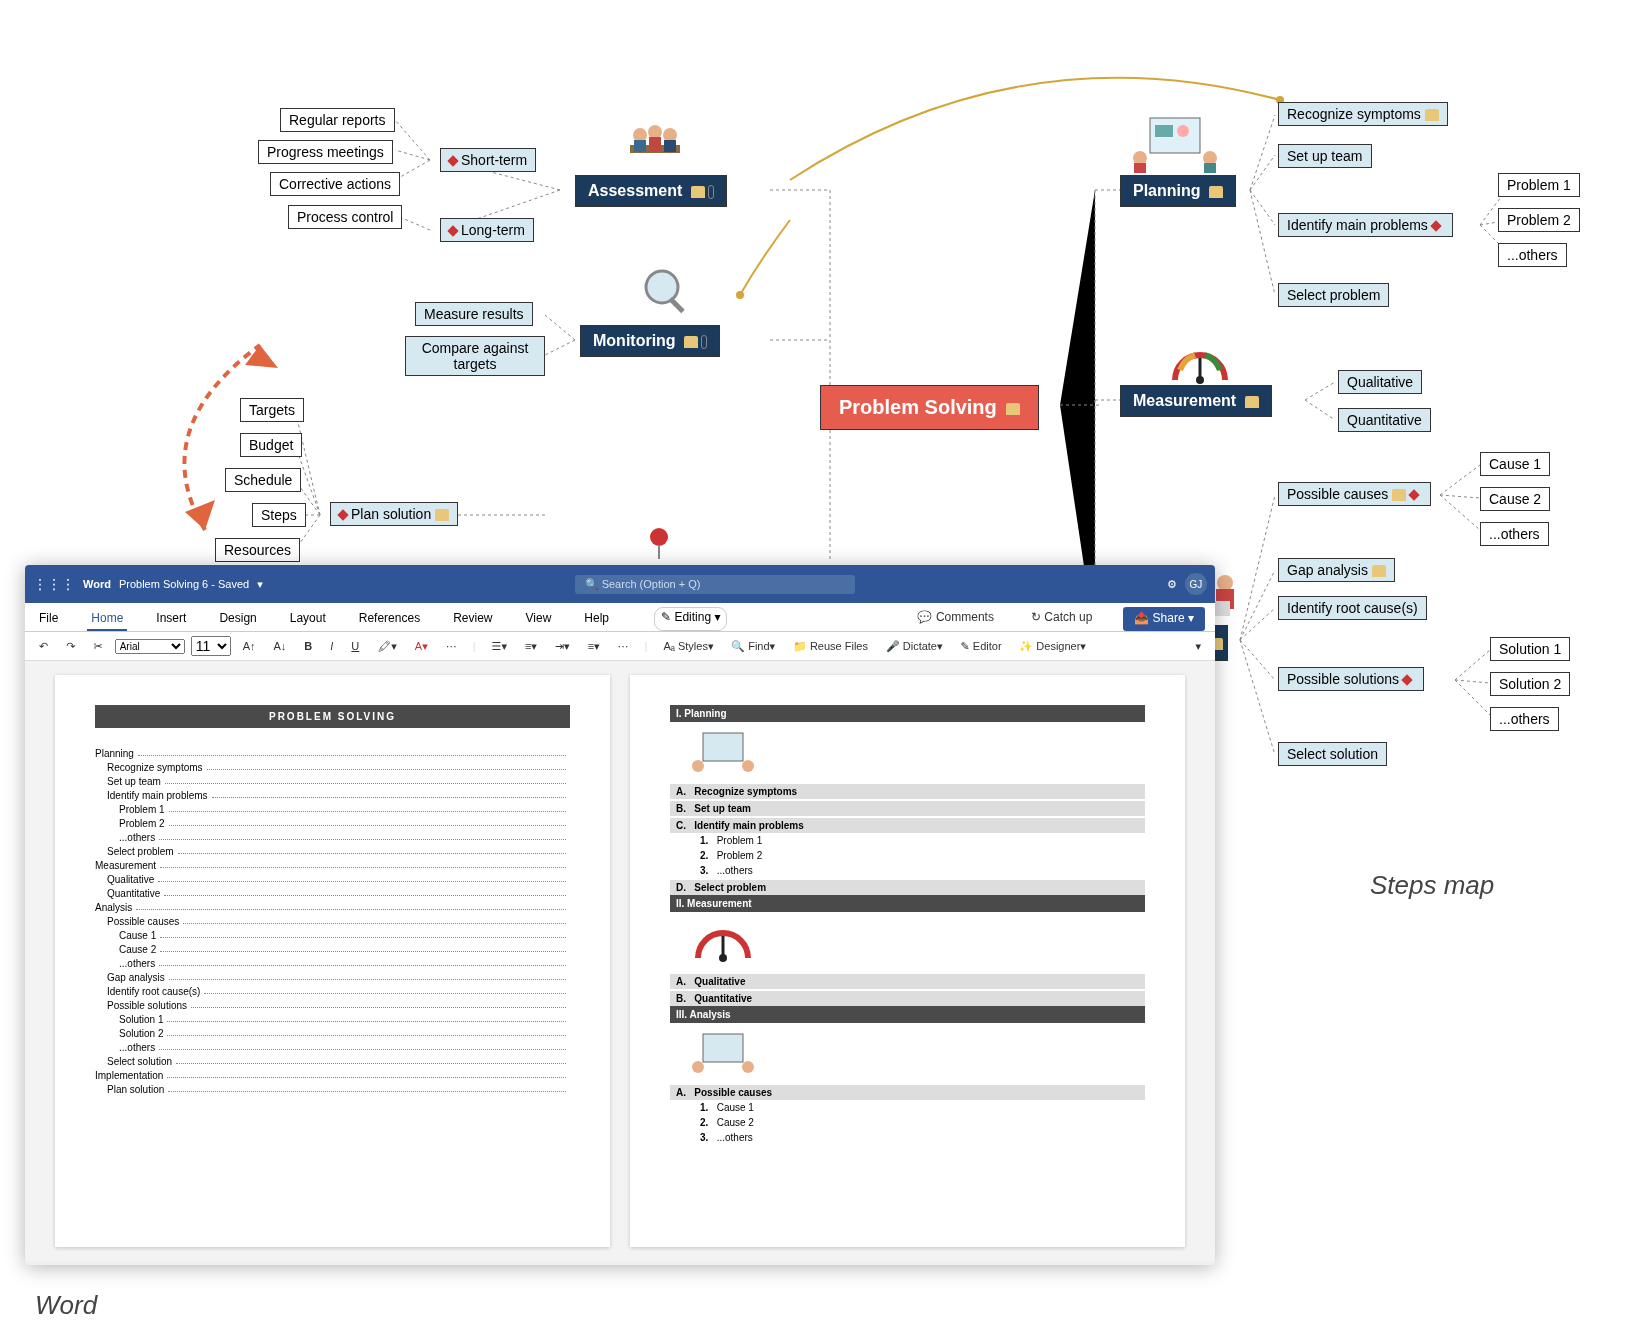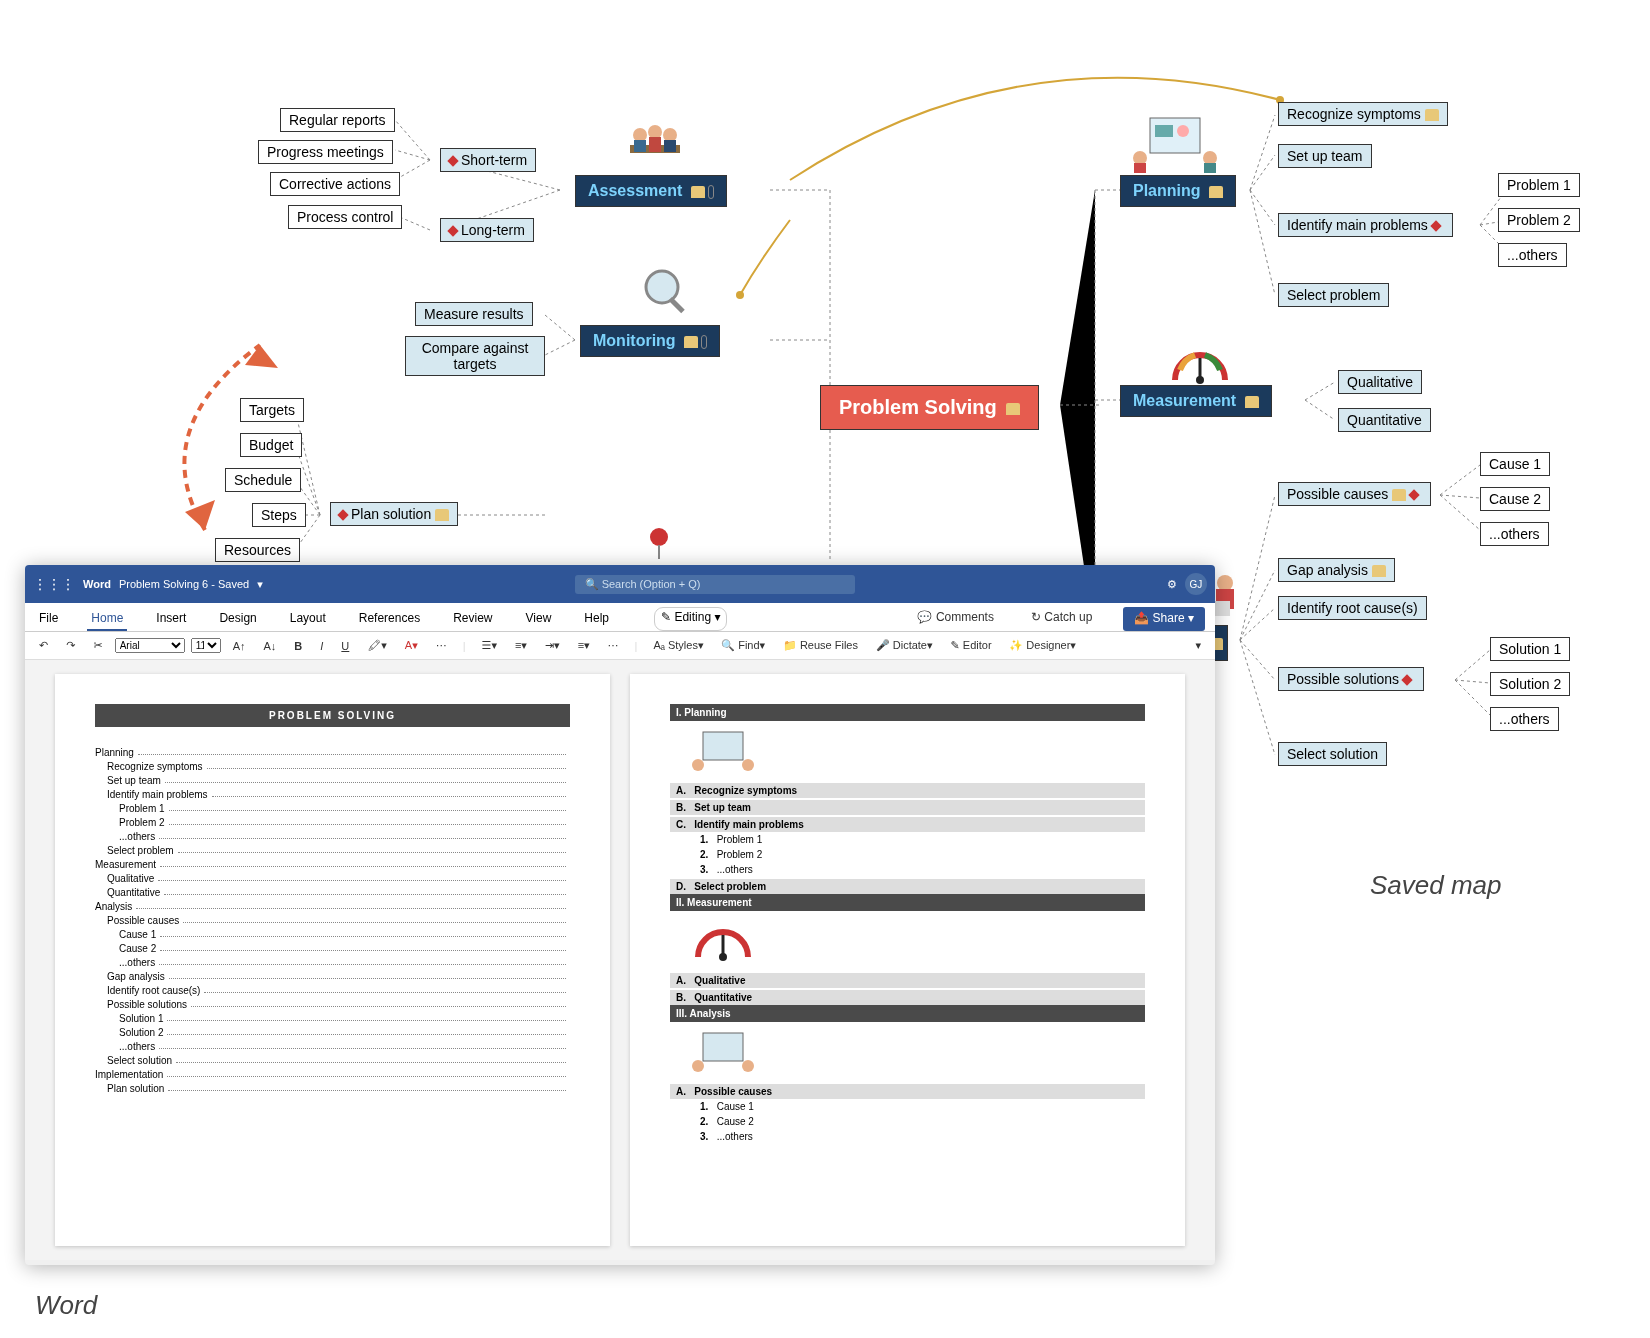--- a/index.html
+++ b/index.html
@@ -2,21 +2,21 @@
 <html><head>
 <meta charset="utf-8">
 <style>
 * { box-sizing: border-box; margin: 0; padding: 0; }
 body { font-family: Arial, sans-serif; background: #fff; width: 1650px; height: 1338px; position: relative; overflow: hidden; }
 .canvas { position: relative; width: 100%; height: 100%; }
 
 
 .node { position: absolute; background: #fff; border: 1px solid #333; padding: 3px 8px; font-size: 14px; white-space: nowrap; }
 .node-blue { background: #d6e8f0; }
-.node-dark { background: #1b3a5c; color: #7dd3fc; font-weight: bold; padding: 6px 12px; font-size: 16px; }
+.node-dark { background: #1b3a5c; color: #ffffff; font-weight: bold; padding: 6px 12px; font-size: 16px; }
 .node-red { background: #e65c4f; color: #fff; font-weight: bold; padding: 10px 18px; font-size: 20px; }
 .folder-icon { display: inline-block; width: 14px; height: 12px; background: #e8c878; margin-left: 4px; vertical-align: middle; border-radius: 2px 2px 0 0; }
 .clip-icon { display: inline-block; width: 6px; height: 14px; border: 1px solid #888; border-radius: 3px; margin-left: 3px; vertical-align: middle; }
 .red-dia { display:inline-block; width:8px; height:8px; background:#c33; transform:rotate(45deg); margin-right:4px; vertical-align:middle; }
 
 
 .lines { position: absolute; top:0; left:0; width:100%; height:100%; pointer-events:none; }
 
 
 .word-window { position: absolute; left: 25px; top: 565px; width: 1190px; height: 700px; background:#f0f0f0; box-shadow: 0 2px 20px rgba(0,0,0,0.3); border-radius:4px; overflow:hidden; font-size:11px; }
@@ -203,21 +203,21 @@
 <div class="node node-blue" style="left:1278px; top:667px;"><span>Possible solutions</span><span class="red-dia" style="margin-left:4px"></span></div>
 <div class="node node-blue" style="left:1278px; top:742px;"><span>Select solution</span></div>
 <div class="node" style="left:1480px; top:452px;"><span>Cause 1</span></div>
 <div class="node" style="left:1480px; top:487px;"><span>Cause 2</span></div>
 <div class="node" style="left:1480px; top:522px;"><span>...others</span></div>
 <div class="node" style="left:1490px; top:637px;"><span>Solution 1</span></div>
 <div class="node" style="left:1490px; top:672px;"><span>Solution 2</span></div>
 <div class="node" style="left:1490px; top:707px;"><span>...others</span></div>
 
 <div class="caption" style="left:35px; top:1290px;"><span>Word</span></div>
-<div class="caption" style="left:1370px; top:870px;"><span>Saved map</span></div>
+<div class="caption" style="left:1370px; top:870px;"><span>Steps map</span></div>
 
 <div class="word-window">
   <div class="word-titlebar">
     <span style="font-size:14px;">⋮⋮⋮</span>
     <span style="font-weight:bold">Word</span>
     <span>Problem Solving 6 - Saved</span>
     <span>▾</span>
     <div class="word-search">🔍 <span>Search (Option + Q)</span></div>
     <span>⚙</span>
     <span style="background:#4a6fa5;border-radius:50%;width:22px;height:22px;display:inline-flex;align-items:center;justify-content:center;font-size:10px;">GJ</span>
@@ -235,21 +235,21 @@
     <span style="margin-left:16px;border:1px solid #ccc;padding:2px 6px;border-radius:9px;">✎ <span>Editing</span> ▾</span>
     <span style="margin-left:auto;" class="rbtn">💬 <span>Comments</span></span>
     <span class="rbtn">↻ <span>Catch up</span></span>
     <span class="rbtn" style="background:#2f5597;color:#fff;padding:3px 10px;border-radius:3px;">📤 <span>Share</span> ▾</span>
   </div>
   <div class="word-ribbon">
     <span class="rbtn">↶</span>
     <span class="rbtn">↷</span>
     <span class="rbtn">✂</span>
     <select style="width:70px;font-size:10px;"><option>Arial</option></select>
-    <select style="width:30px;font-size:10px;"><option>11</option></select>
+    <select style="width:40px;font-size:14px;"><option>11</option></select>
     <span class="rbtn">A↑</span>
     <span class="rbtn">A↓</span>
     <span class="rbtn" style="font-weight:bold">B</span>
     <span class="rbtn" style="font-style:italic">I</span>
     <span class="rbtn" style="text-decoration:underline">U</span>
     <span class="rbtn">🖍▾</span>
     <span class="rbtn" style="color:#c33">A▾</span>
     <span class="rbtn">⋯</span>
     <span style="color:#ddd;margin:0 4px;">|</span>
     <span class="rbtn">☰▾</span>

